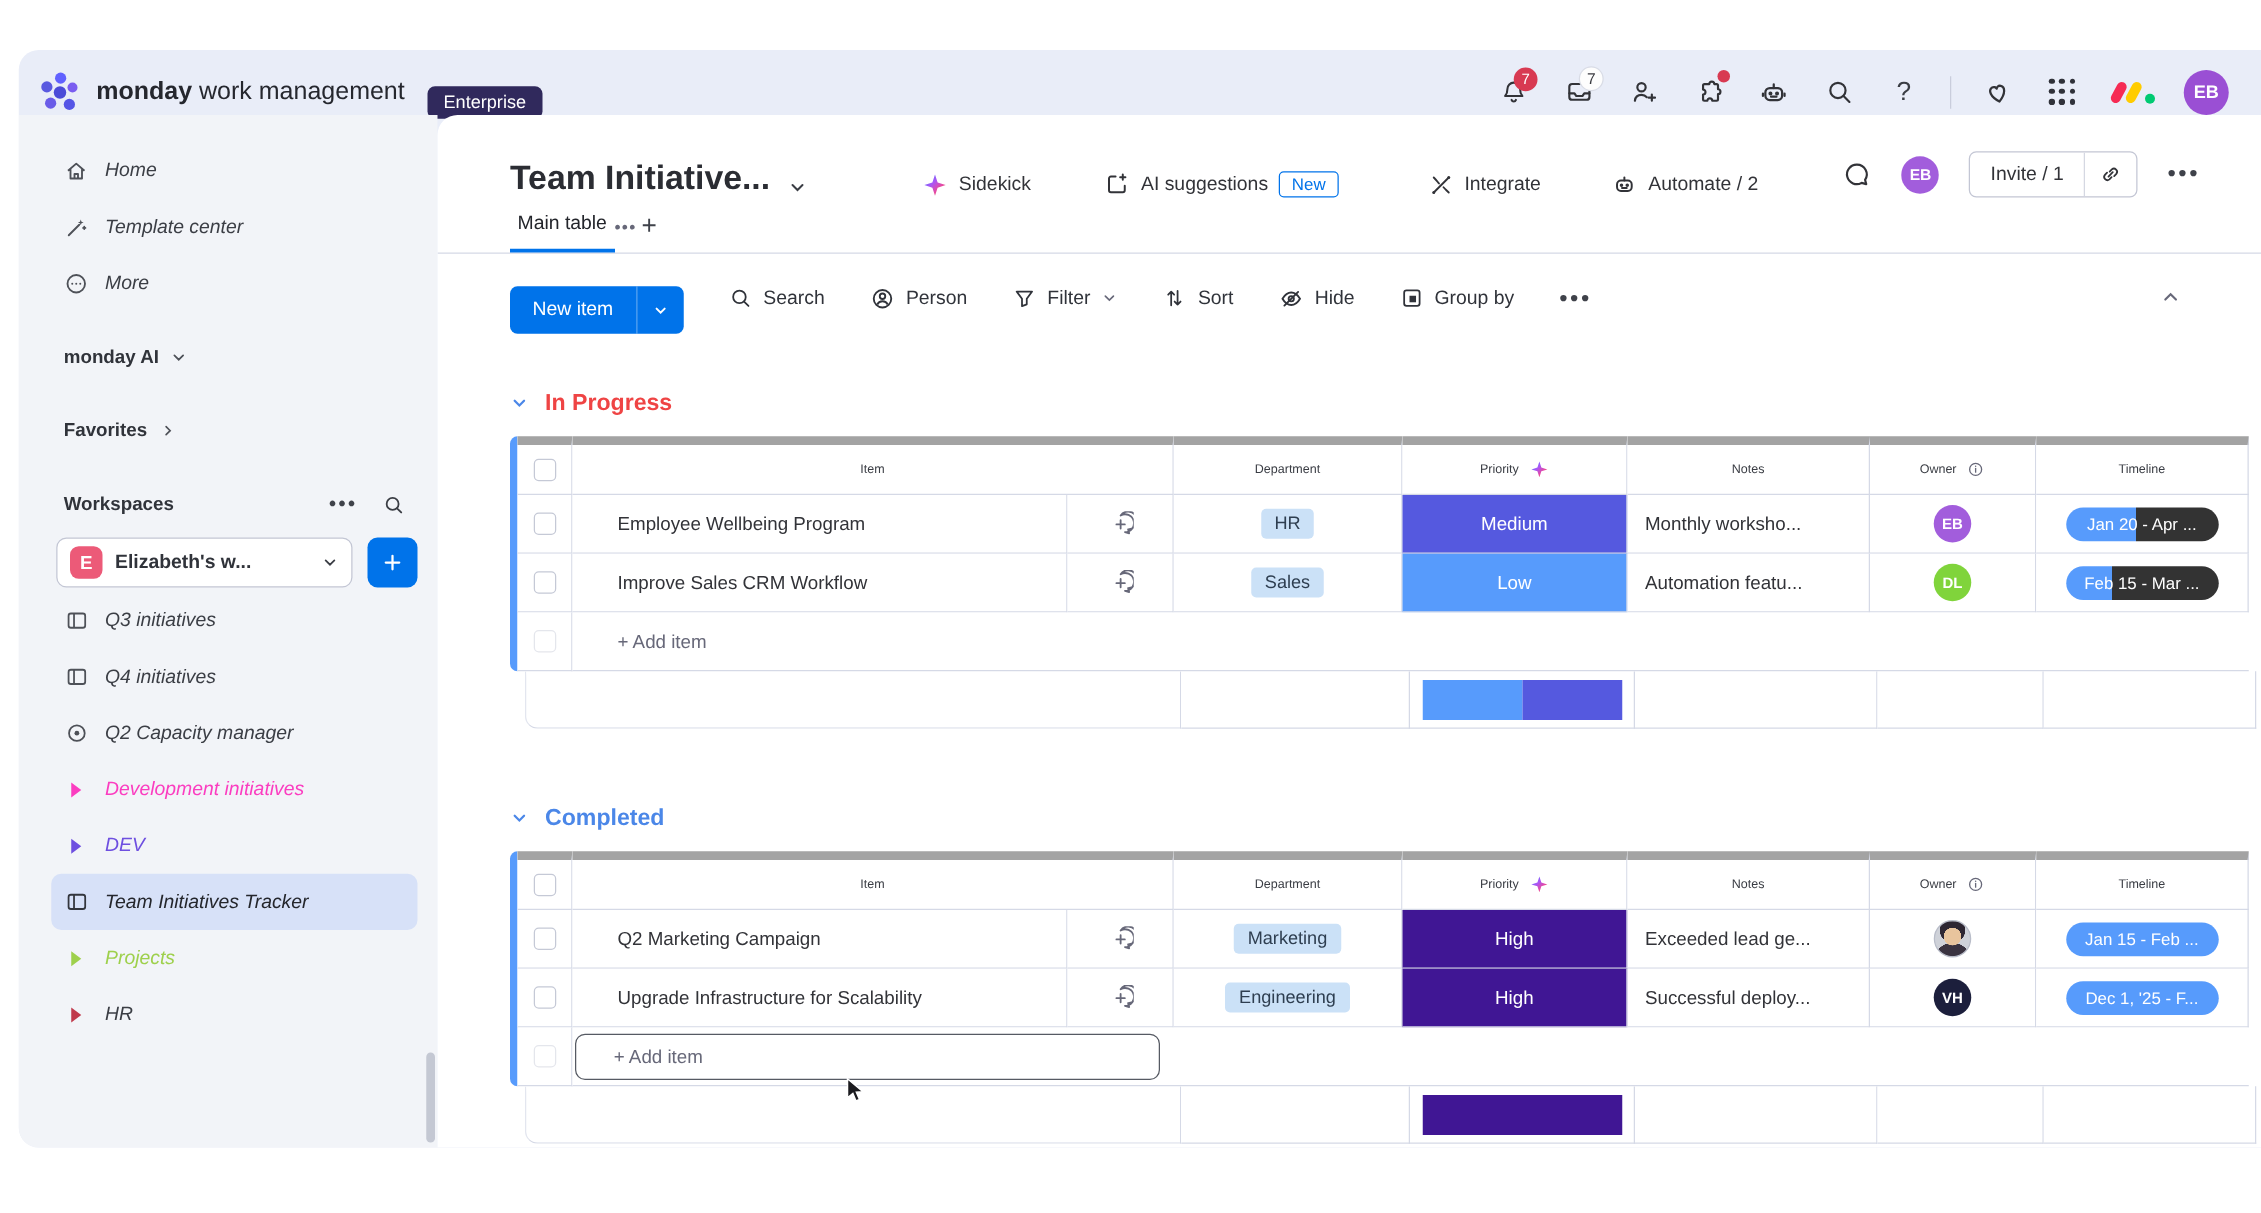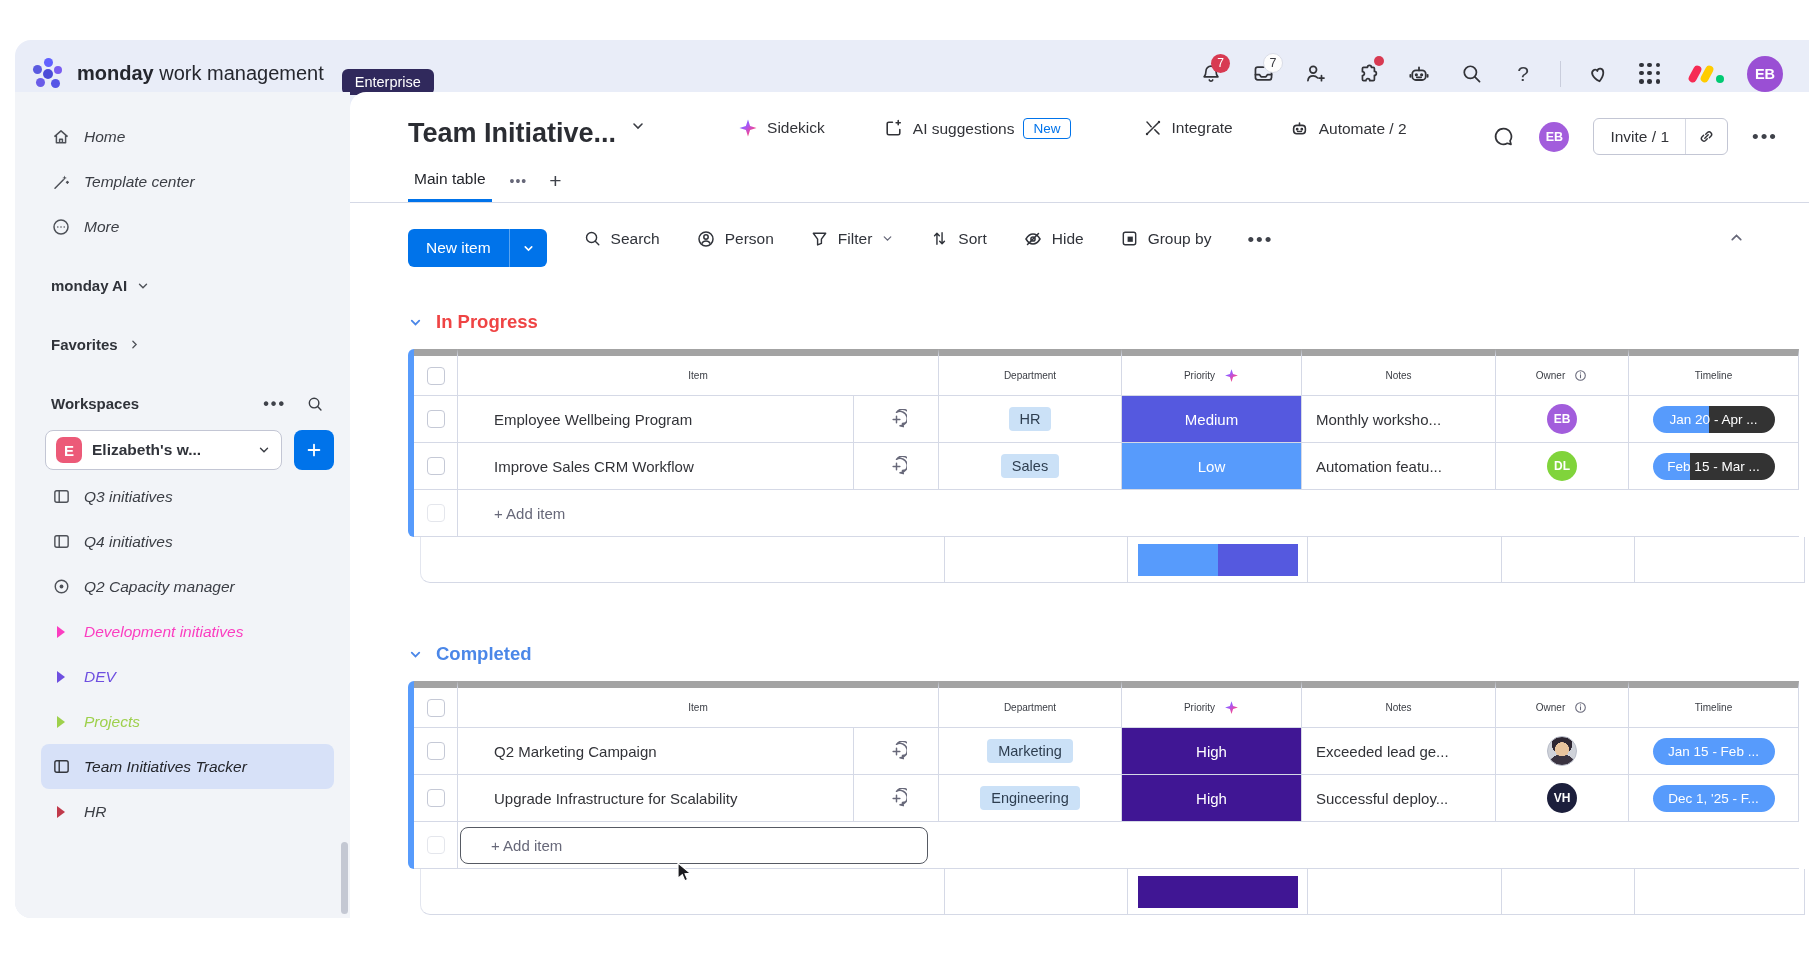--- a/index.html
+++ b/index.html
@@ -53,32 +53,32 @@
     font-weight:700; font-size:15px; display:flex; align-items:center; justify-content:center; }
   .ws-name { font-size:15.5px; font-weight:700; color:#30333a; flex:1; white-space:nowrap; overflow:hidden; }
   .ws-add { width:40px; height:40px; border-radius:8px; background:#0073ea; color:#fff;
     display:flex; align-items:center; justify-content:center; cursor:pointer; }
   .side-scroll { position:absolute; right:2px; bottom:4px; width:7px; height:72px; background:#c4c8d3; border-radius:4px; }
 
   
   .card { position:absolute; left:335px; top:52px; right:0; bottom:0; background:#fff;
     border-radius:16px 0 0 0; overflow:hidden; }
 
-  .bheader { display:flex; align-items:flex-start; padding:26px 17px 0 58px; height:66px; }
+  .bheader { display:flex; align-items:flex-end; padding:26px 35px 0 58px; height:66px; }
   .btitle { font-size:27px; font-weight:700; color:#2b2d33; white-space:nowrap; }
   .bh-item { display:flex; align-items:center; gap:9px; font-size:15.5px; color:#323338; cursor:pointer; white-space:nowrap; }
   .new-badge { border:1px solid #0073ea; color:#0073ea; font-size:13.5px; border-radius:4px;
     padding:2px 9px; background:#fff; }
   .bh-avatar { width:30px; height:30px; font-size:12.5px; background:#a25ddc; }
   .invite-btn { display:flex; align-items:stretch; border:1px solid #c3c6d4; border-radius:6px;
     height:37px; background:#fff; overflow:hidden; cursor:pointer; }
   .invite-btn .lbl { display:flex; align-items:center; padding:0 16px; font-size:15.5px; }
   .invite-btn .lnk { display:flex; align-items:center; padding:0 11px; border-left:1px solid #d5d8e2; }
 
-  .tabrow { display:flex; align-items:flex-end; gap:18px; padding:12px 0 0 58px; height:44px; }
+  .tabrow { display:flex; align-items:flex-end; padding:12px 0 0 58px; height:44px; }
   .tab { font-size:15.5px; color:#23252b; padding:0 6px 11px; border-bottom:3px solid #0073ea; cursor:pointer; }
   .tab-dots { color:#676879; font-size:14px; padding-bottom:13px; letter-spacing:1px; cursor:pointer; }
   .tab-plus { color:#3f424a; font-size:21px; padding:0 4px 9px; cursor:pointer; }
   .hdivider { border-bottom:1px solid #d5d9e6; }
 
   .toolbar { display:flex; align-items:flex-start; gap:36px; margin:26px 0 0 58px; height:40px; padding-right:64px; }
   .newitem-btn { display:flex; align-items:stretch; background:#0073ea; border-radius:6px; height:38px;
     color:#fff; overflow:hidden; cursor:pointer; }
   .newitem-btn .lbl { display:flex; align-items:center; padding:0 18px; font-size:15.5px; }
   .newitem-btn .dd { display:flex; align-items:center; padding:0 12px; border-left:1px solid rgba(255,255,255,.35); }
@@ -328,34 +328,34 @@
           <span class="tri" style="border-left-color: rgb(251, 61, 192);"></span>
         </span>
       <span style="color: rgb(251, 61, 192);">Development initiatives</span>
     </div>
     <div class="side-item">
       <span class="ic">
           <span class="tri" style="border-left-color: rgb(110, 79, 224);"></span>
         </span>
       <span style="color: rgb(110, 79, 224);">DEV</span>
     </div>
-    <div class="side-item">
-      <span class="ic">
-          <span class="tri" style="border-left-color: rgb(158, 208, 76);"></span>
-        </span>
-      <span style="color: rgb(158, 208, 76);">Projects</span>
-    </div>
     <div class="side-item selected">
       <span class="ic">
           <svg width="19" height="19" viewBox="0 0 20 20" fill="none" stroke="#33363d" stroke-width="1.5">
             <rect x="3" y="4" width="14" height="12" rx="2"></rect>
             <path d="M7.6 4v12"></path>
           </svg>
         </span>
       <span style="color:#24262c">Team Initiatives Tracker</span>
+    </div>
+    <div class="side-item">
+      <span class="ic">
+          <span class="tri" style="border-left-color: rgb(158, 208, 76);"></span>
+        </span>
+      <span style="color: rgb(158, 208, 76);">Projects</span>
     </div>
     <div class="side-item">
       <span class="ic">
           <span class="tri" style="border-left-color: rgb(192, 57, 75);"></span>
         </span>
       <span style="color: rgb(59, 62, 69);">HR</span>
     </div>
     <div class="side-scroll"></div>
   </div>
 

